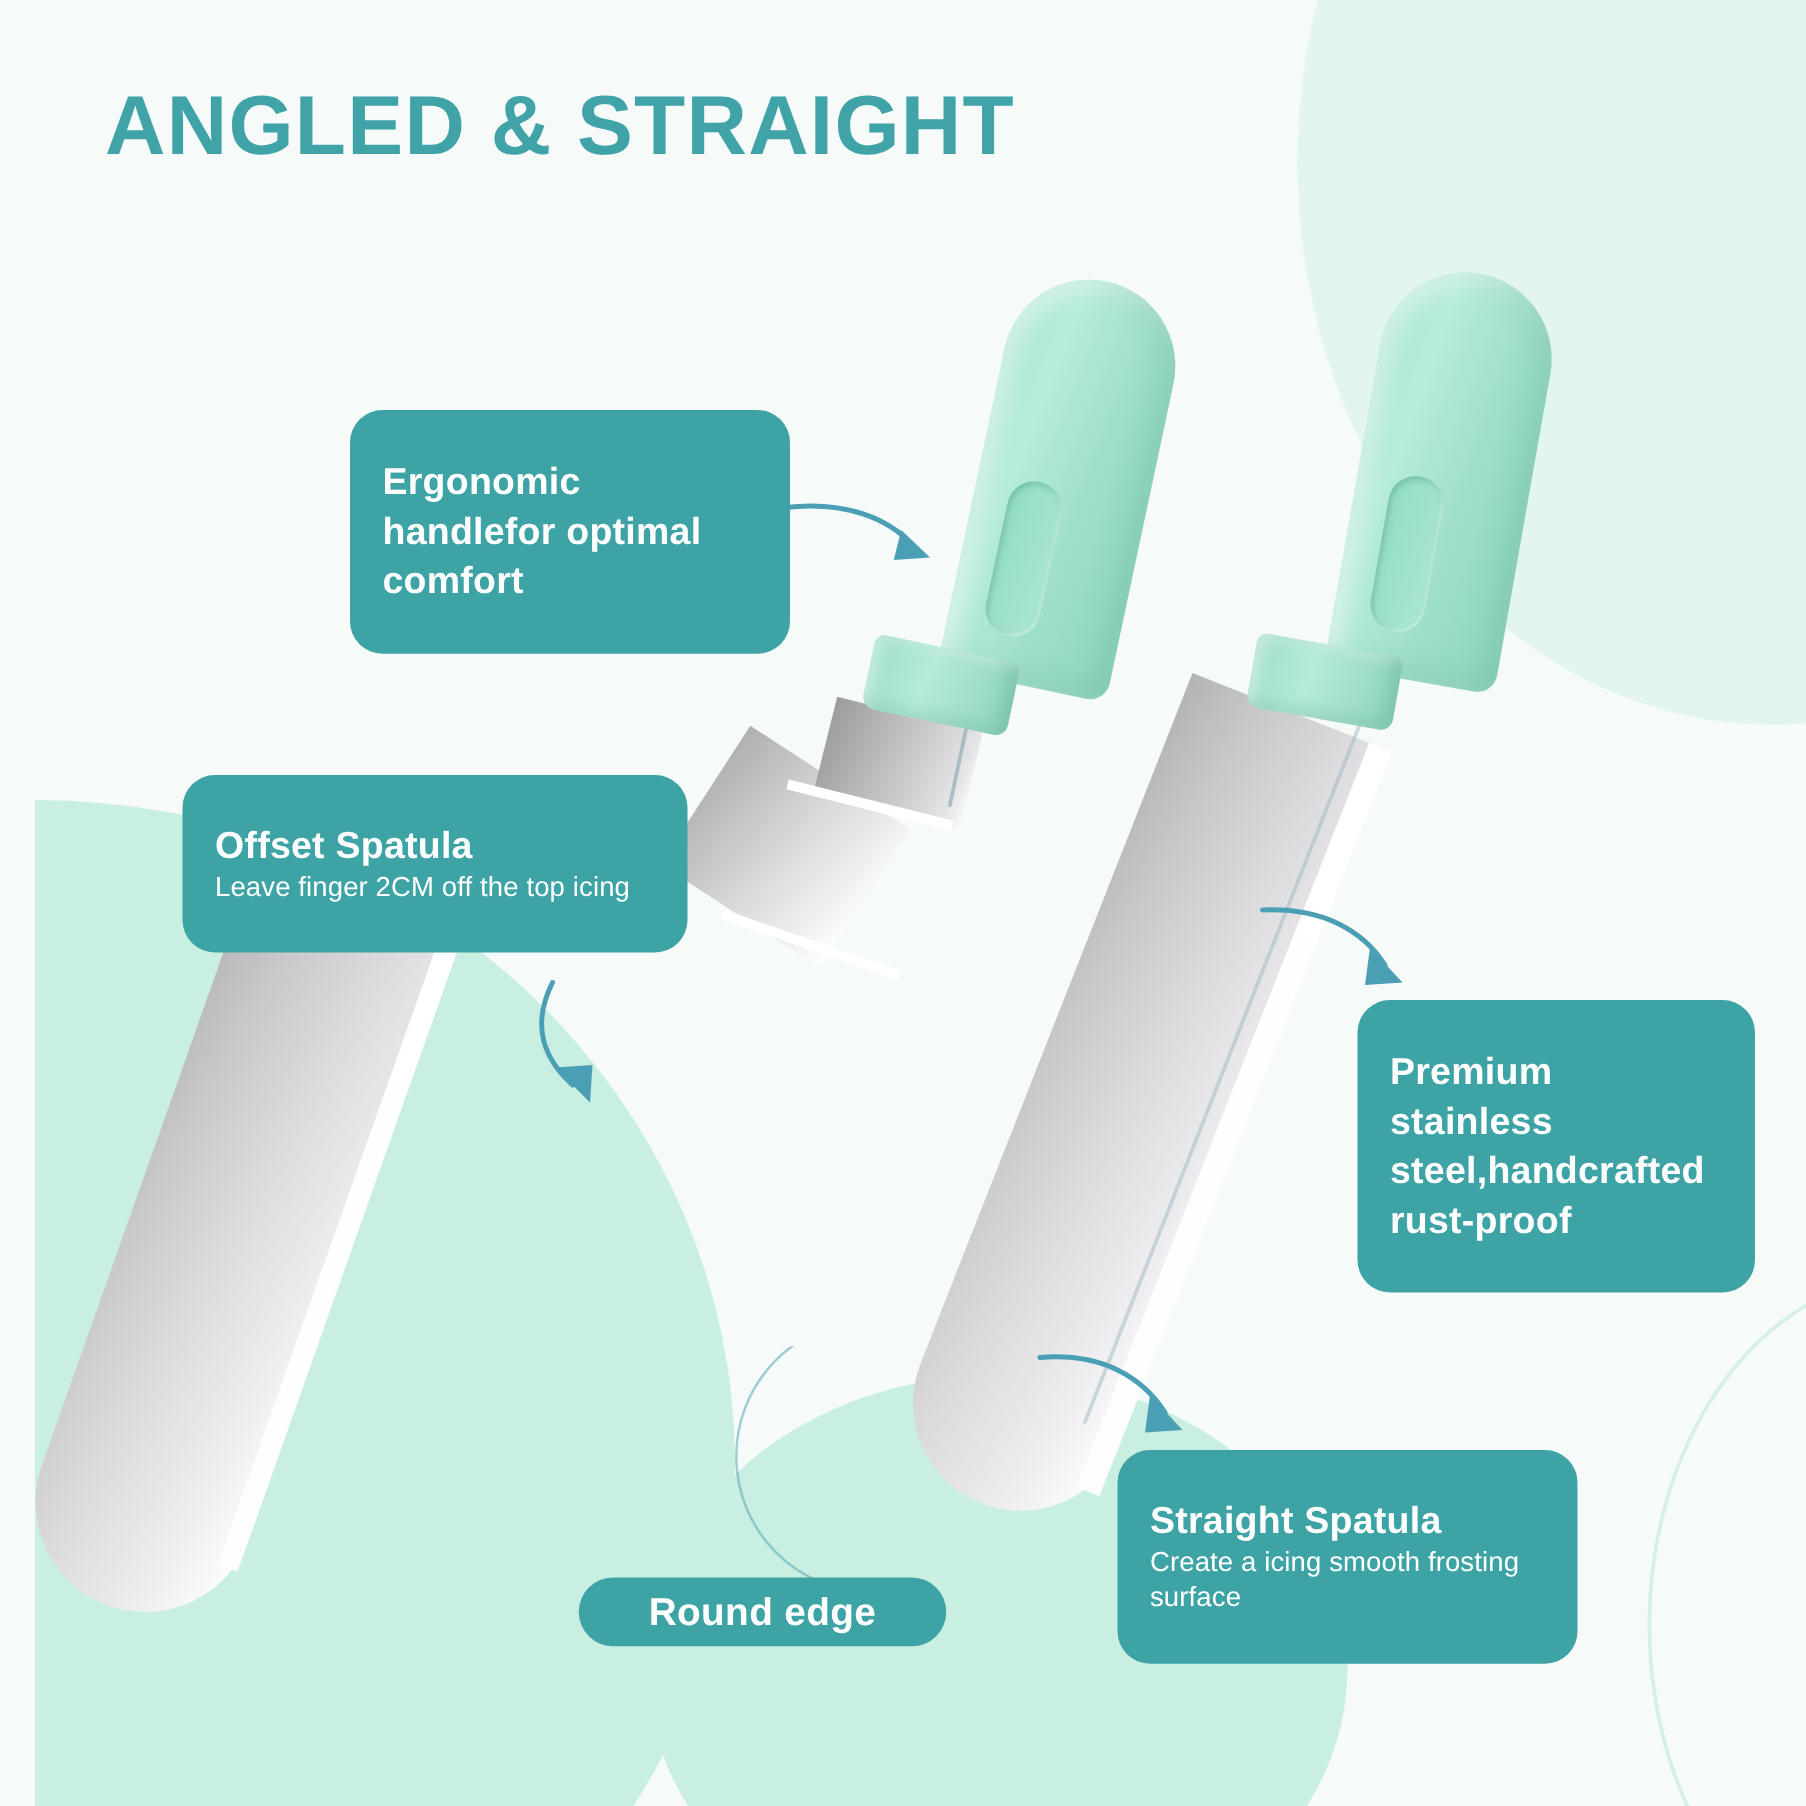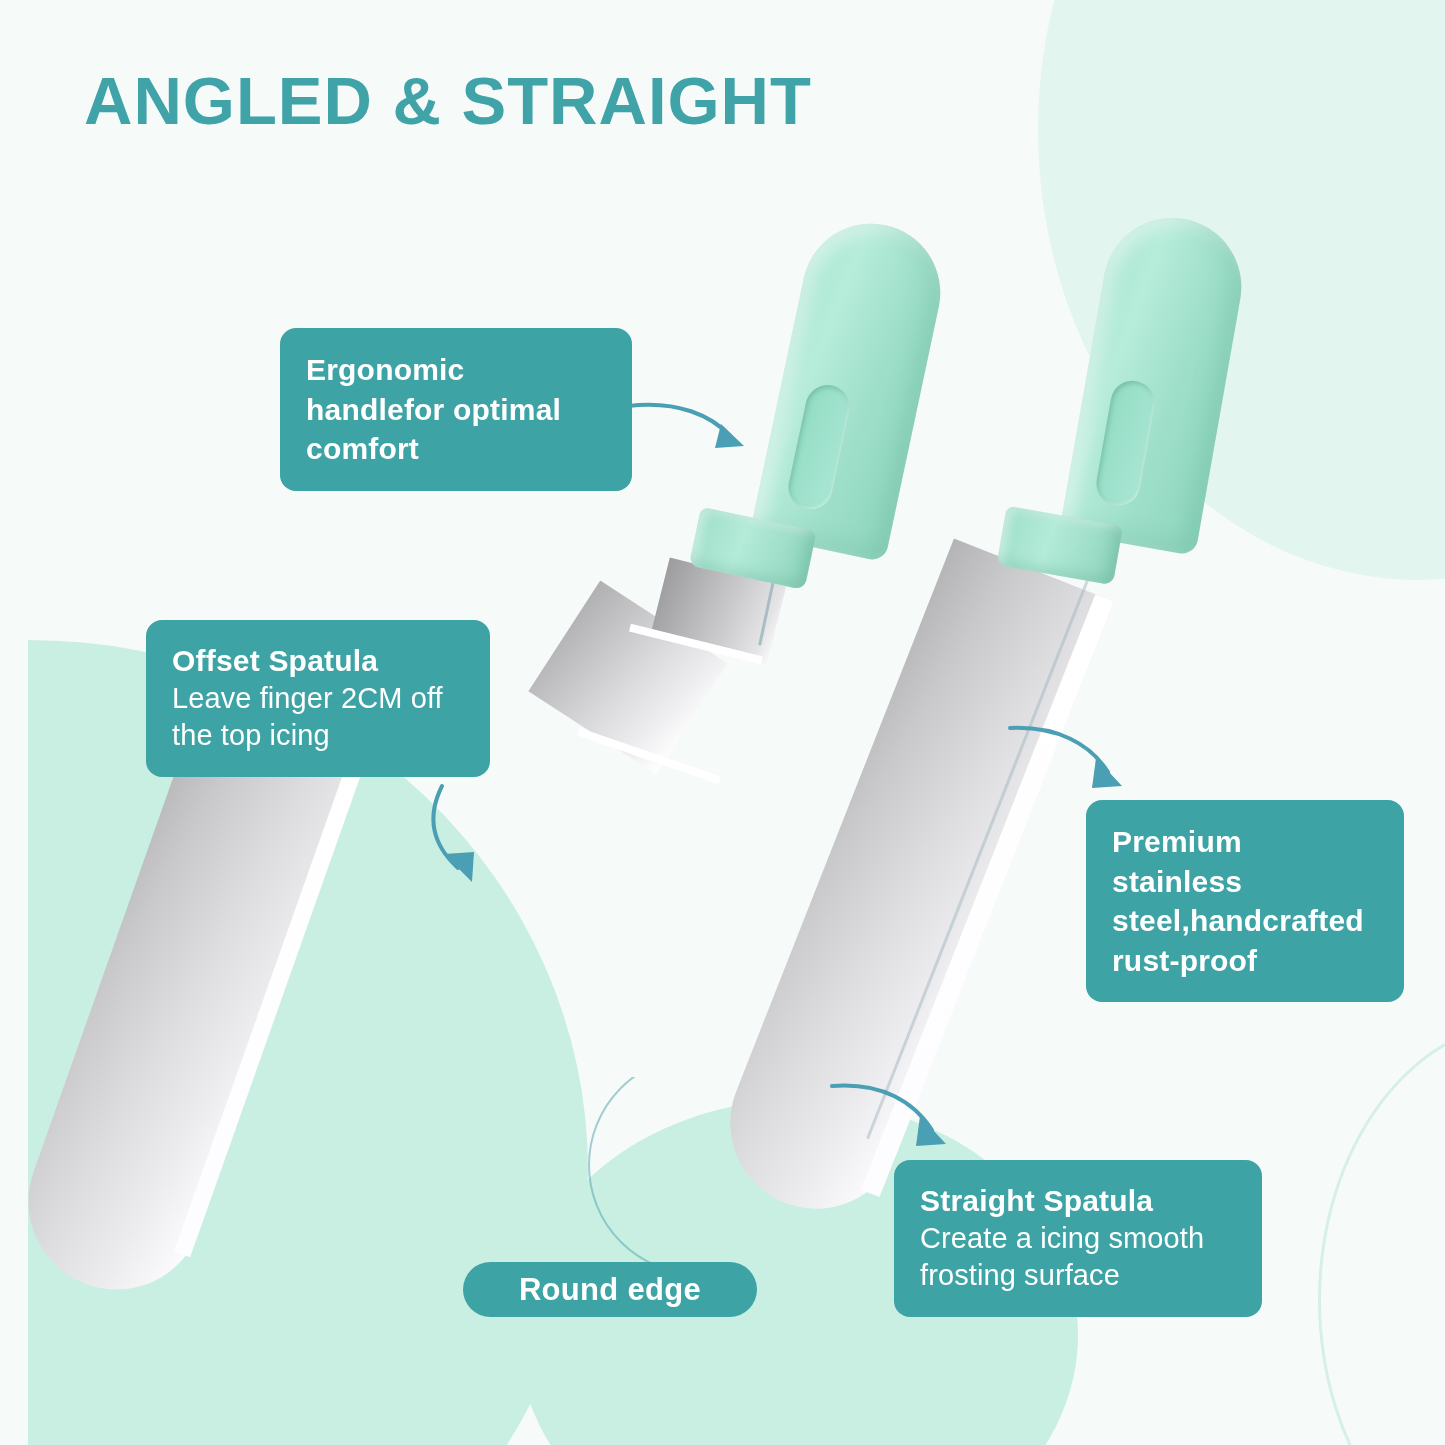--- a/index.html
+++ b/index.html
@@ -99,55 +99,55 @@
   .edge-line {
     position:absolute;
     background:#9fb7bd;
     opacity:.85;
   }
 
   
   .callout {
     position:absolute;
     background:#3da3a5;
-    border-radius:16px;
-    padding:22px 26px;
+    border-radius:26px;
+    padding:38px 26px;
     color:#ffffff;
   }
   .callout .ttl {
     display:block;
     font-weight:bold;
     font-size:30px;
     line-height:1.26;
     letter-spacing:.2px;
   }
   .callout .sub {
     display:block;
-    font-size:29px;
+    font-size:22px;
     line-height:1.3;
     letter-spacing:.1px;
   }
   .callout .plain {
     display:block;
     font-weight:bold;
     font-size:30px;
     line-height:1.32;
     letter-spacing:.2px;
   }
   .callout .pill-txt {
     display:block;
     font-weight:bold;
     font-size:31px;
     line-height:1;
     text-align:center;
     letter-spacing:.3px;
   }
 
   #co-ergonomic { left:252px; top:328px; width:352px; }
-  #co-offset    { left:118px; top:620px; width:344px; }
+  #co-offset    { left:118px; top:620px; width:404px; }
   #co-premium   { left:1058px; top:800px; width:318px; }
   #co-straight  { left:866px; top:1160px; width:368px; }
   #co-roundedge { left:435px; top:1262px; width:294px; padding:12px 26px; border-radius:34px; }
 
   
   .arrow { position:absolute; overflow:visible; }
 </style>
 </head>
 <body>
 

